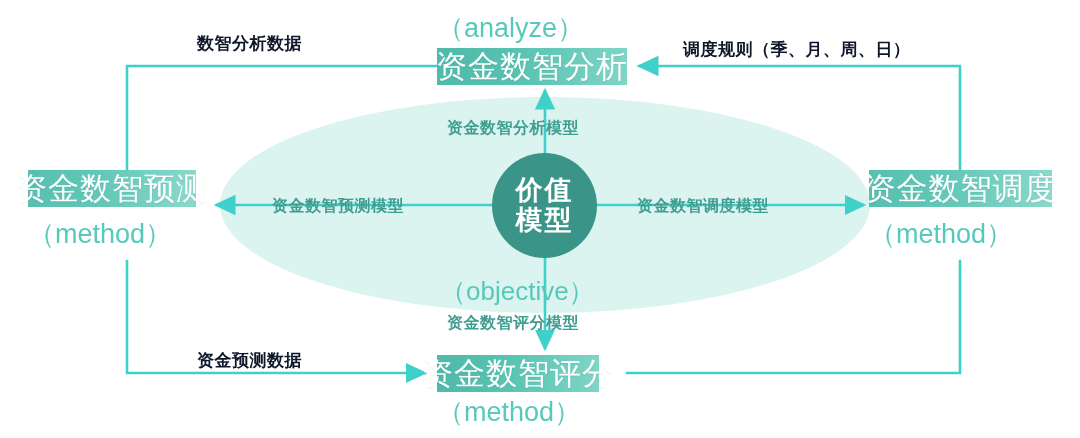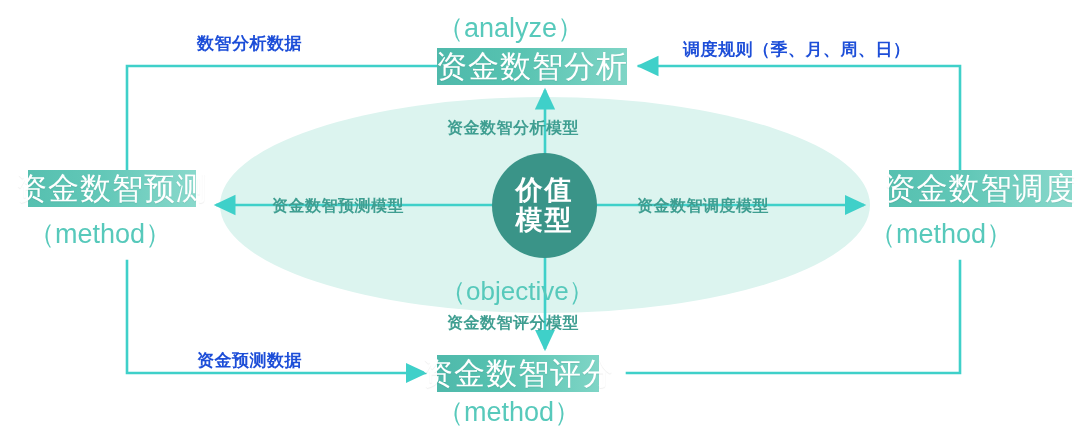--- a/index.html
+++ b/index.html
@@ -21,39 +21,39 @@
     font-weight:normal;
     font-size:31px;
     letter-spacing:1px;
     white-space:nowrap;
     text-shadow:0 1px 1px rgba(0,0,0,0.07);
   }
   #box-top    { left:437px; top:48px;  width:190px; height:37px; }
   #box-bottom { left:437px; top:355px; width:162px; height:37px; }
   #box-left   { left:28px;  top:170px; width:168px; height:37px;
                 background:linear-gradient(90deg,#56c0b0 0%, #63c8b8 45%, #8ad9cc 100%); }
-  #box-right  { left:889px; top:170px; width:183px; height:37px;
+  #box-right  { left:869px; top:170px; width:183px; height:37px;
                 background:linear-gradient(90deg,#56c0b0 0%, #63c8b8 45%, #8ad9cc 100%); }
 
   .eng-label {
     position:absolute;
     color:#57c9bb;
     font-size:27px;
     white-space:nowrap;
     text-align:left;
   }
   #eng-top    { left:437px; top:10px;  width:190px; }
   #eng-bottom { left:437px; top:394px; width:190px; }
   #eng-left   { left:28px;  top:216px; width:183px; }
   #eng-right  { left:869px; top:216px; width:183px; }
   #eng-center { left:440px; top:274px; width:185px; font-size:26px; }
 
   .outer-label {
     position:absolute;
-    color:#1d4ed8;
+    color:#0f172a;
     font-weight:bold;
     font-size:17px;
     white-space:nowrap;
     letter-spacing:0.5px;
     font-family:Liberation Serif, serif;
   }
   #lbl-tl { left:197px; top:32px; }
   #lbl-tr { left:683px; top:29px;margin-top:9px; }
   #lbl-bl { left:197px; top:349px; }
   #lbl-br { left:683px; top:348px; }

